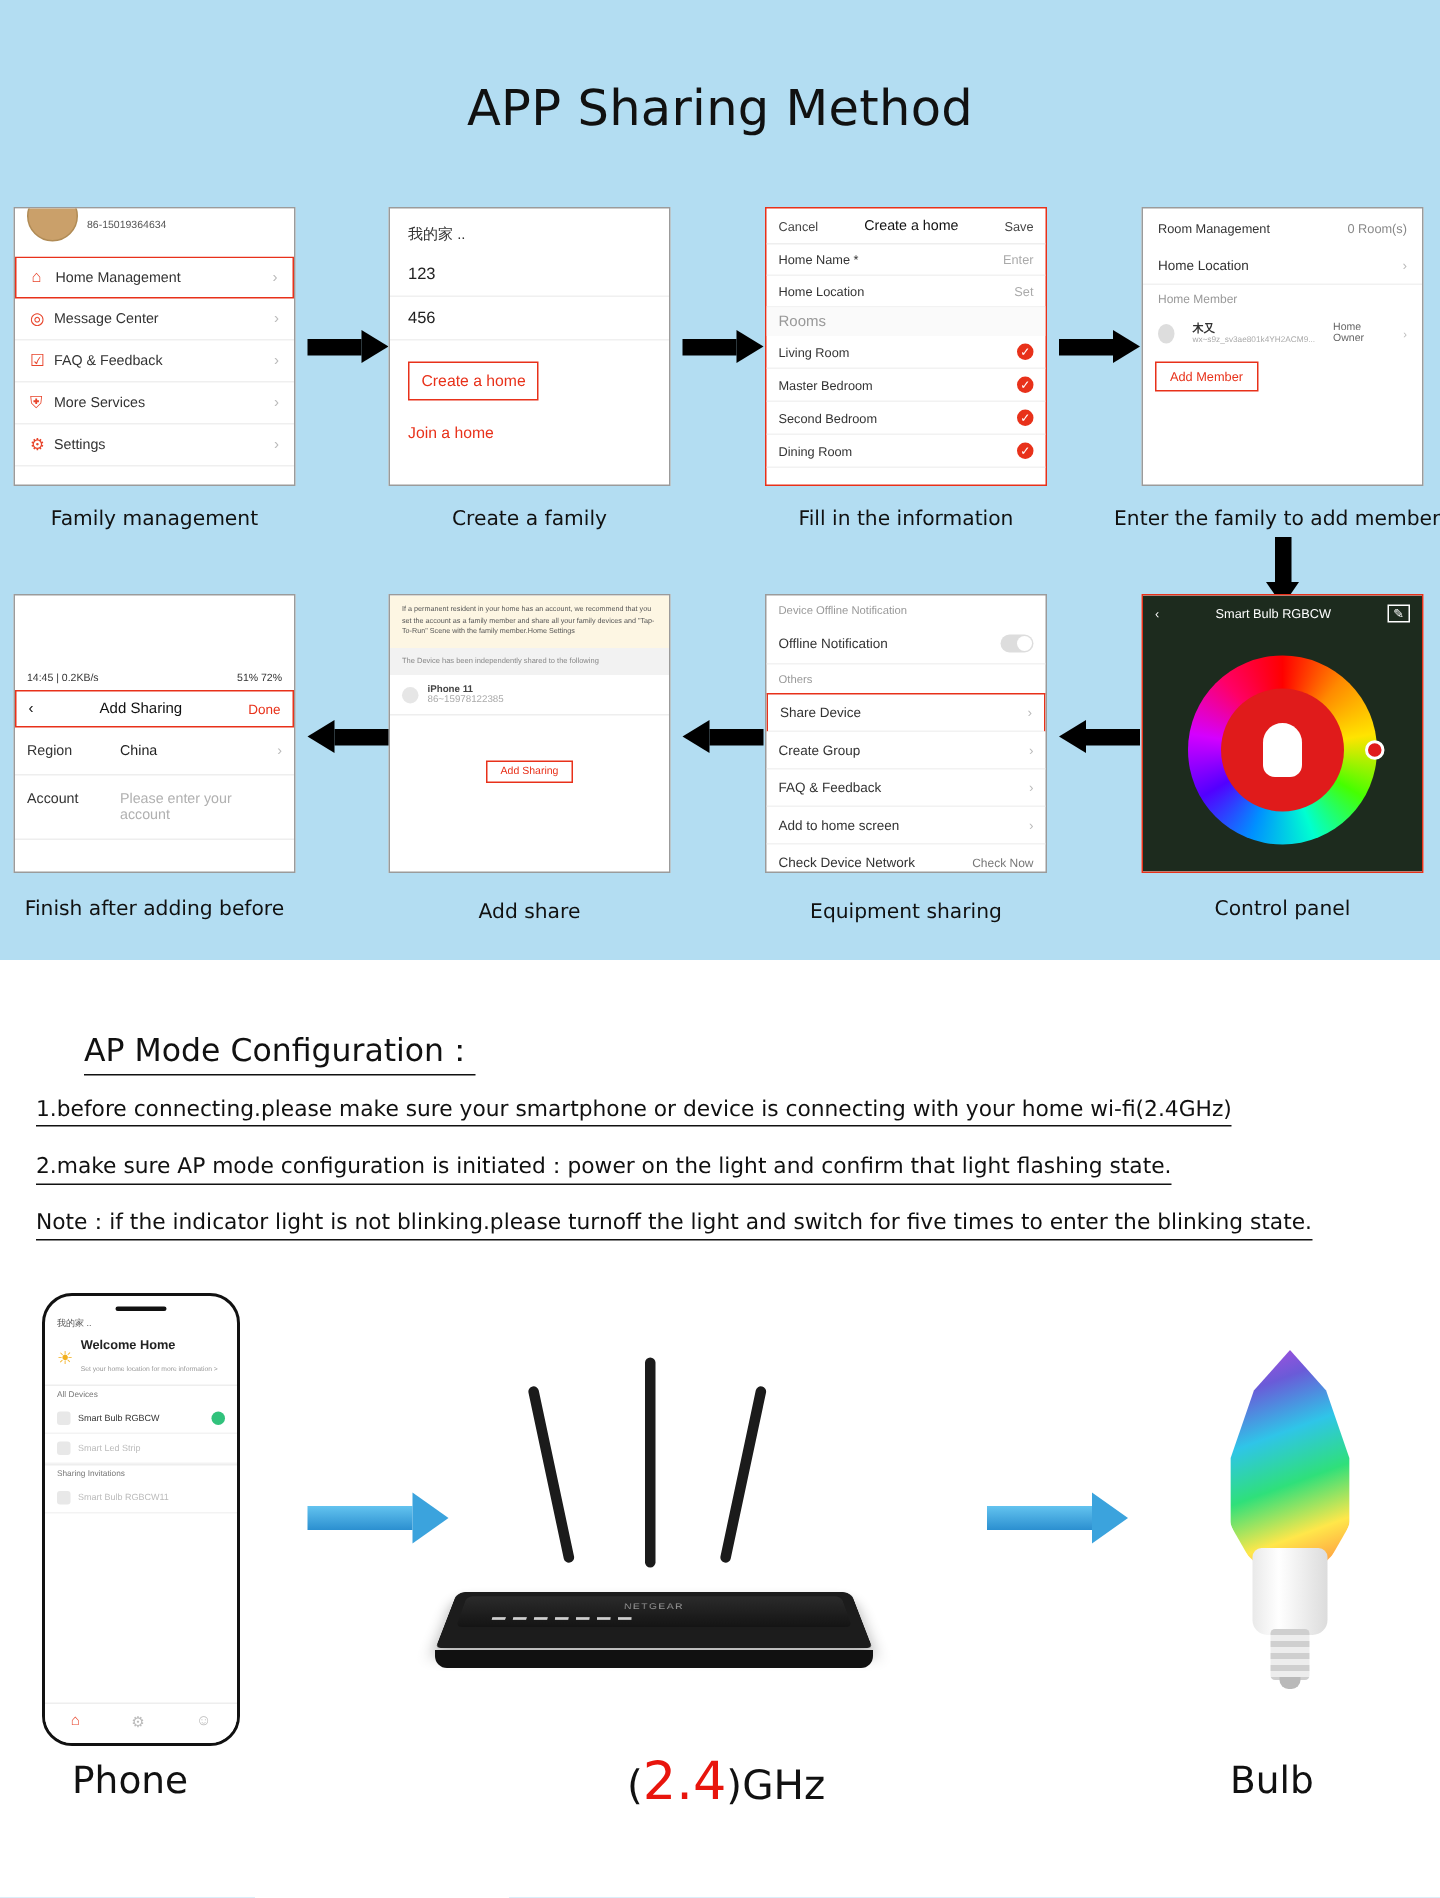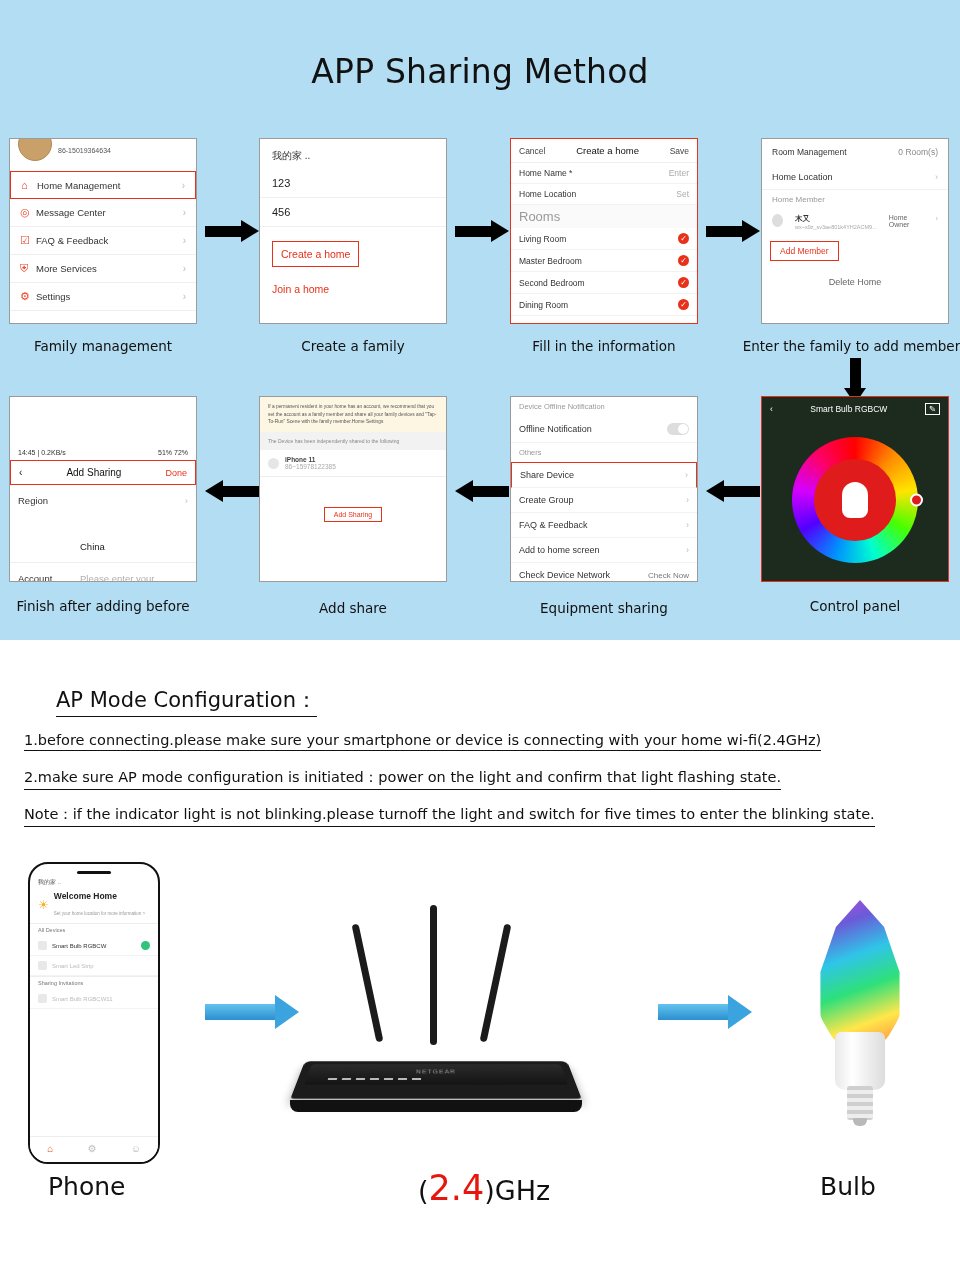--- a/index.html
+++ b/index.html
@@ -86,29 +86,29 @@
   .c2-line { font-size:11px; color:#222; padding:8px 12px; border-bottom:1px solid #f0f0f0;}
   .c2-btn { margin:14px 12px 4px; border:1.3px solid #e8311a; padding:6px 8px; display:inline-block;
             font-size:10.5px; color:#e8311a; }
   .c2-join { margin:12px 12px 0; font-size:10.5px; color:#e8311a; }
   
   .c3-bar { display:flex; justify-content:space-between; align-items:center; padding:6px 8px;
             font-size:8.5px; color:#444; border-bottom:1px solid #eee;}
   .c3-bar .mid { font-size:9.5px; color:#111; }
   .c3-row { display:flex; justify-content:space-between; align-items:center;
             padding:5px 8px; font-size:8.5px; color:#333; border-bottom:1px solid #f2f2f2; }
-  .c3-sec { padding:4px 8px; font-size:13px; color:#999; background:#fafafa; }
+  .c3-sec { padding:4px 8px; font-size:10px; color:#999; background:#fafafa; }
   .dot-x { width:11px; height:11px; border-radius:50%; background:#e8311a; color:#fff;
            font-size:8px; line-height:11px; text-align:center; }
   
   .c4-head { display:flex; justify-content:space-between; padding:8px 10px; font-size:8.5px; color:#333; }
   .c4-row { display:flex; justify-content:space-between; align-items:center;
             padding:7px 10px; font-size:9px; color:#333; border-bottom:1px solid #f1f1f1; }
   .c4-sub { padding:5px 10px; font-size:8px; color:#999; }
-  .c4-member { display:flex; gap:12px; padding:5px 10px; font-size:7.5px; color:#555;}
+  .c4-member { display:flex; align-items:center; gap:12px; padding:5px 10px; font-size:7.5px; color:#555;}
   .c4-btn { display:inline-block; margin:6px 8px; padding:4px 9px; border:1.3px solid #e8311a;
             font-size:8.5px; color:#e8311a; }
   .c4-del { text-align:center; font-size:9px; color:#666; padding:10px 0; }
   
   .cp { position:relative; width:100%; height:100%; background:#1d2b1e; }
   .cp-top { display:flex; justify-content:space-between; align-items:center; padding:6px 8px;
             font-size:8.5px; color:#fff; }
   .cp-wheel {
     position:absolute; left:50%; top:56%; transform:translate(-50%,-50%);
     width:126px; height:126px; border-radius:50%;
@@ -135,21 +135,21 @@
   .c7-dev { display:flex; align-items:center; gap:6px; padding:6px 8px; font-size:6.5px; color:#444;
             background:#fff; border-bottom:1px solid #eee; }
   .c7-btn { display:block; width:58px; margin:30px auto 0; padding:3px 0; text-align:center;
             border:1.2px solid #e8311a; font-size:7px; color:#e8311a; }
   
   .c8-status { display:flex; justify-content:space-between; padding:4px 8px; font-size:7px; color:#333; }
   .c8-nav { display:flex; justify-content:space-between; align-items:center; padding:6px 8px;
             font-size:10px; color:#111; }
   .c8-row { display:flex; padding:10px 8px; font-size:9.5px; color:#222; border-bottom:1px solid #eee; }
   .c8-row .k { width:62px; color:#333; }
-  .c8-row .v { flex:1; color:#222;margin-top:46px; }
+  .c8-row .v { flex:1; color:#222; }
   .c8-row .vph { flex:1; color:#b0b0b0; }
   
   .ap-title {
     position:absolute; left:24px; top:686px; font-size:21px; color:#111;
     font-family:"DejaVu Sans", sans-serif; border-bottom:1.5px solid #111; padding-bottom:2px;margin-left:32px;
   }
   .ap-line {
     position:absolute; left:24px; font-size:14.5px; color:#111;
     font-family:"DejaVu Sans", sans-serif; border-bottom:1px solid #111; padding-bottom:2px;
     white-space:nowrap;
@@ -332,21 +332,20 @@
   <div class="c4-member">
     <span style="width:13px;height:13px;border-radius:50%;background:#ddd;display:inline-block"></span>
     <span style="display:flex;flex-direction:column;flex:1">
       <b style="font-size:7.5px;color:#333">木又</b>
       <span style="font-size:5.5px;color:#aaa">wx~s9z_sv3ae801k4YH2ACM9...</span>
     </span>
     <span style="font-size:7px;color:#666">Home Owner</span>
     <span style="color:#bbb">›</span>
   </div>
   <div class="c4-btn">Add Member</div>
-  <div class="c4-del">Delete Home</div>
 </div>
 <div class="caption" style="left:740px; top:338px; width:230px;">Enter the family to add members</div>
 
 <div class="arrow-d" style="left:844px; top:358px;">
   <div class="shaft"></div>
     <div class="head"></div>
 </div>
 
 <div class="card" style="left:761px; top:396px; width:188px; height:186px; border-color:#e8311a;">
   <div class="cp">

